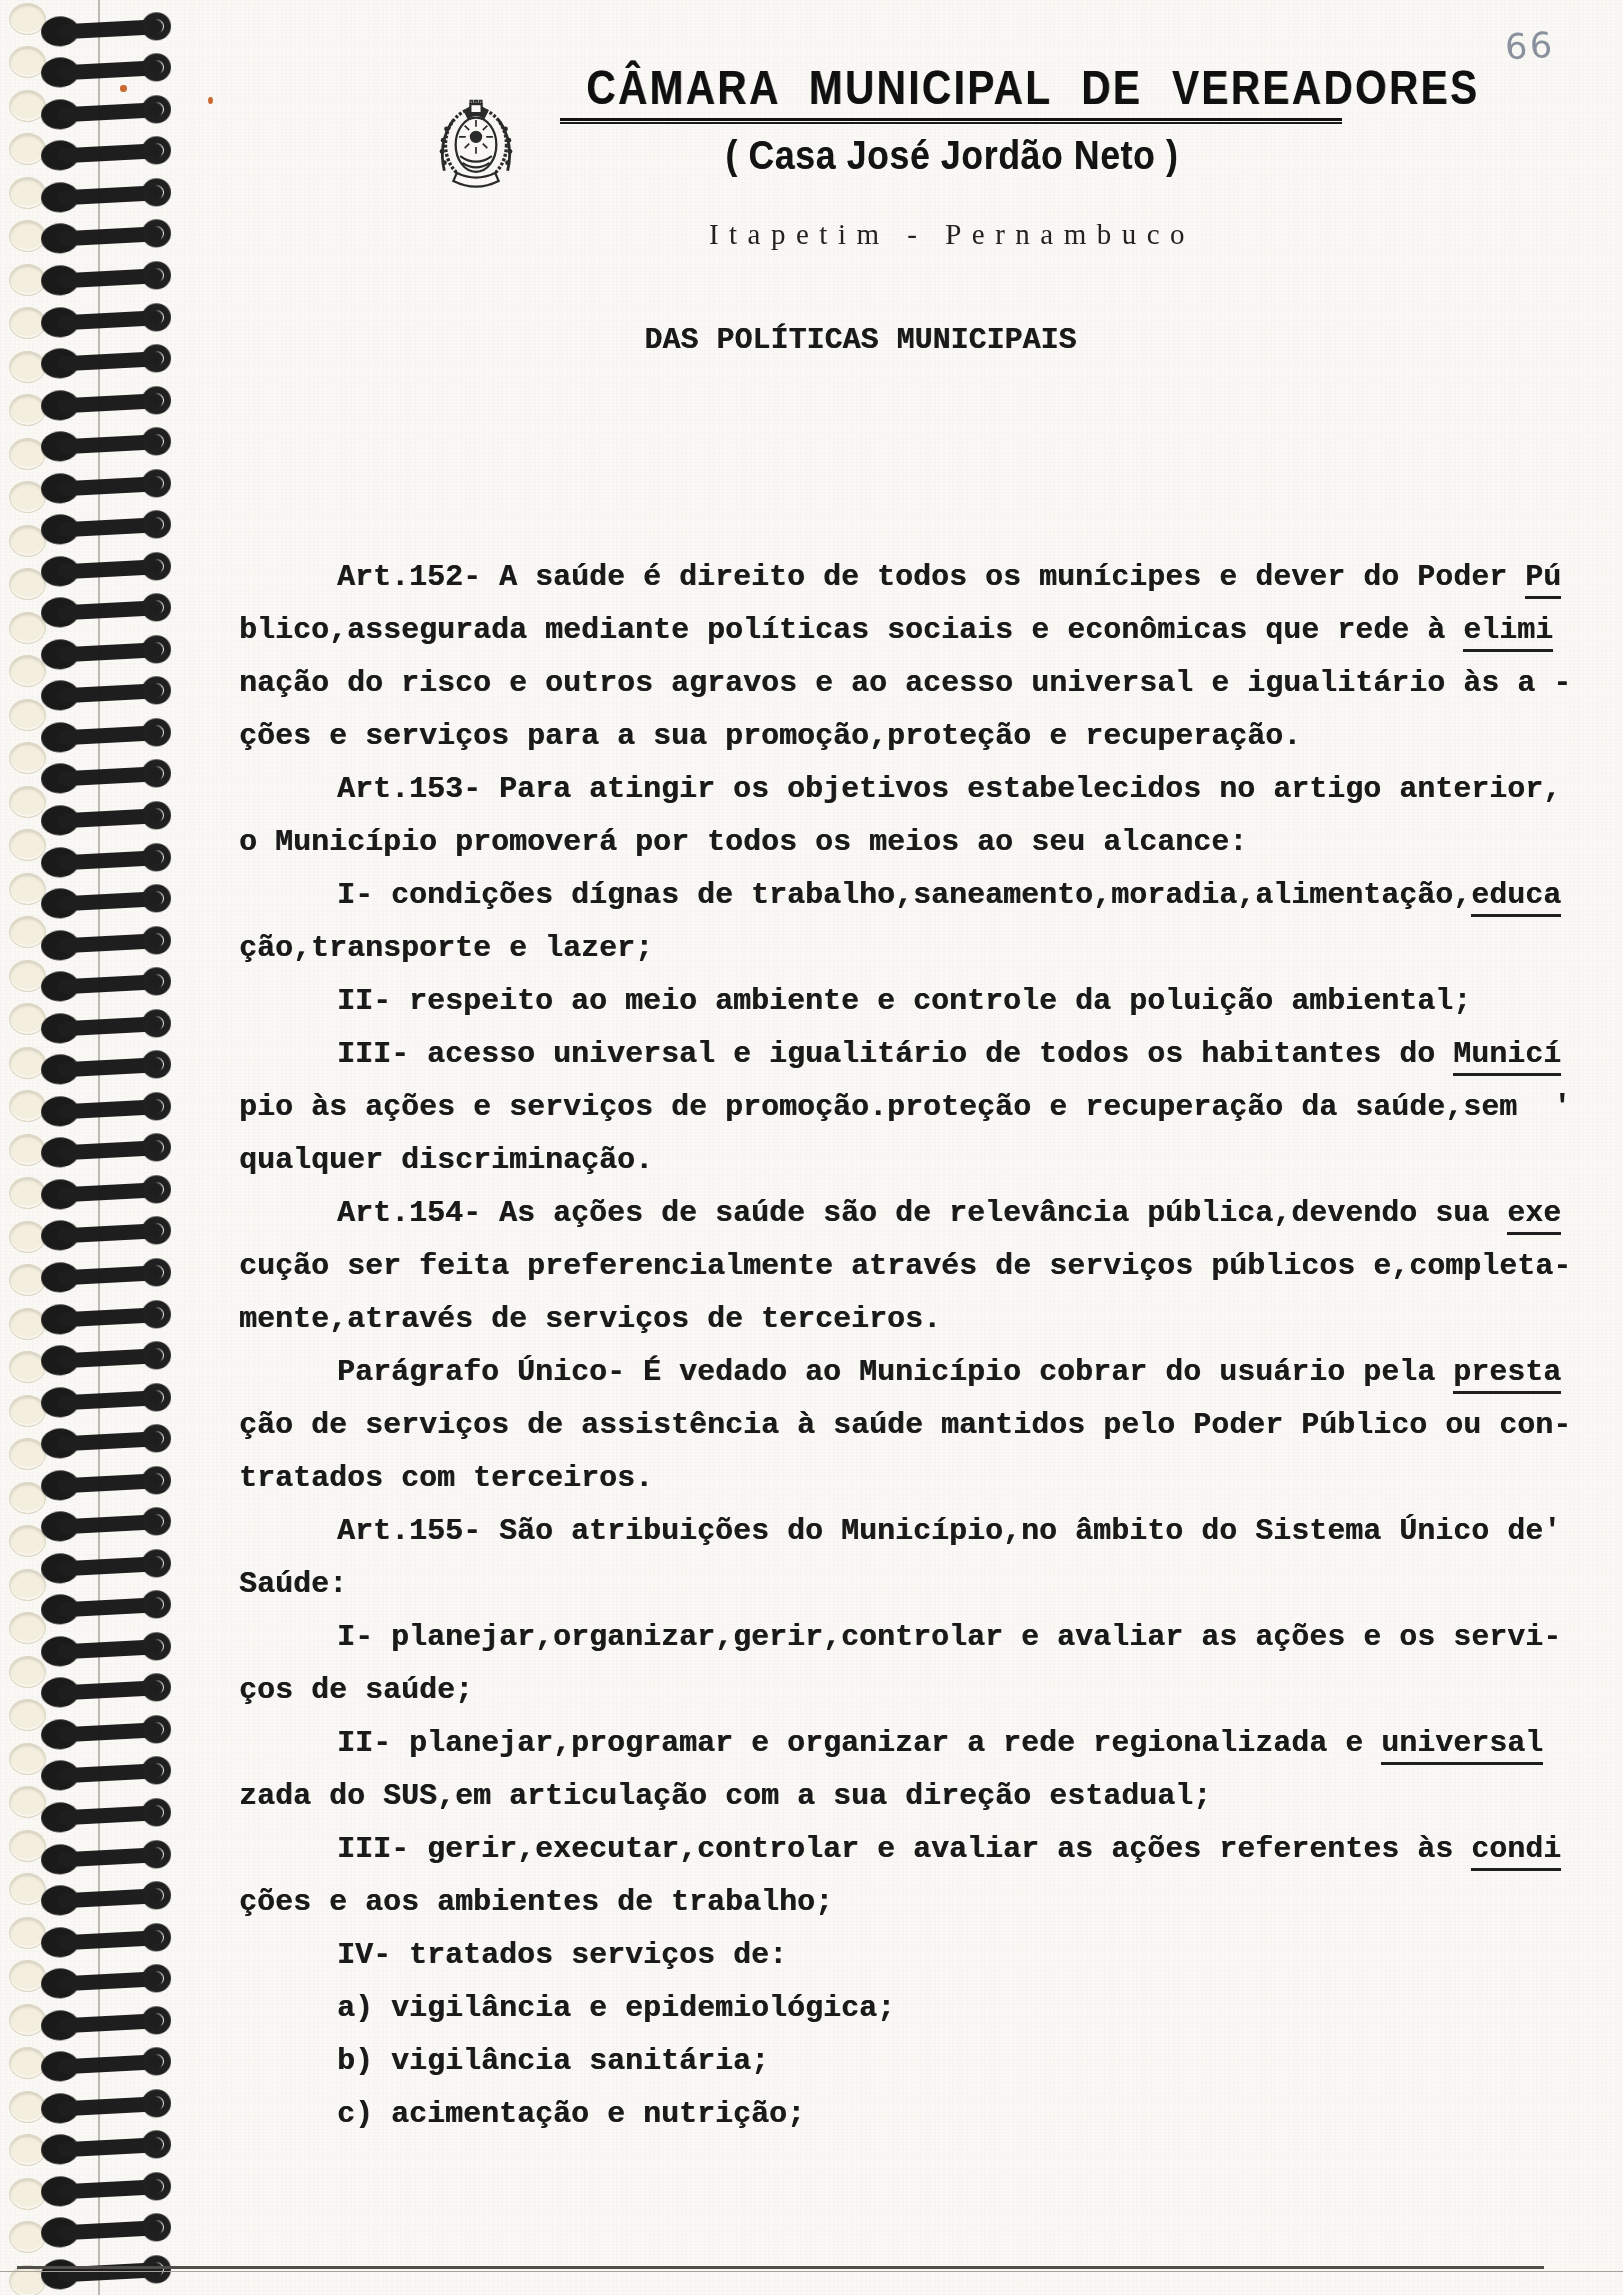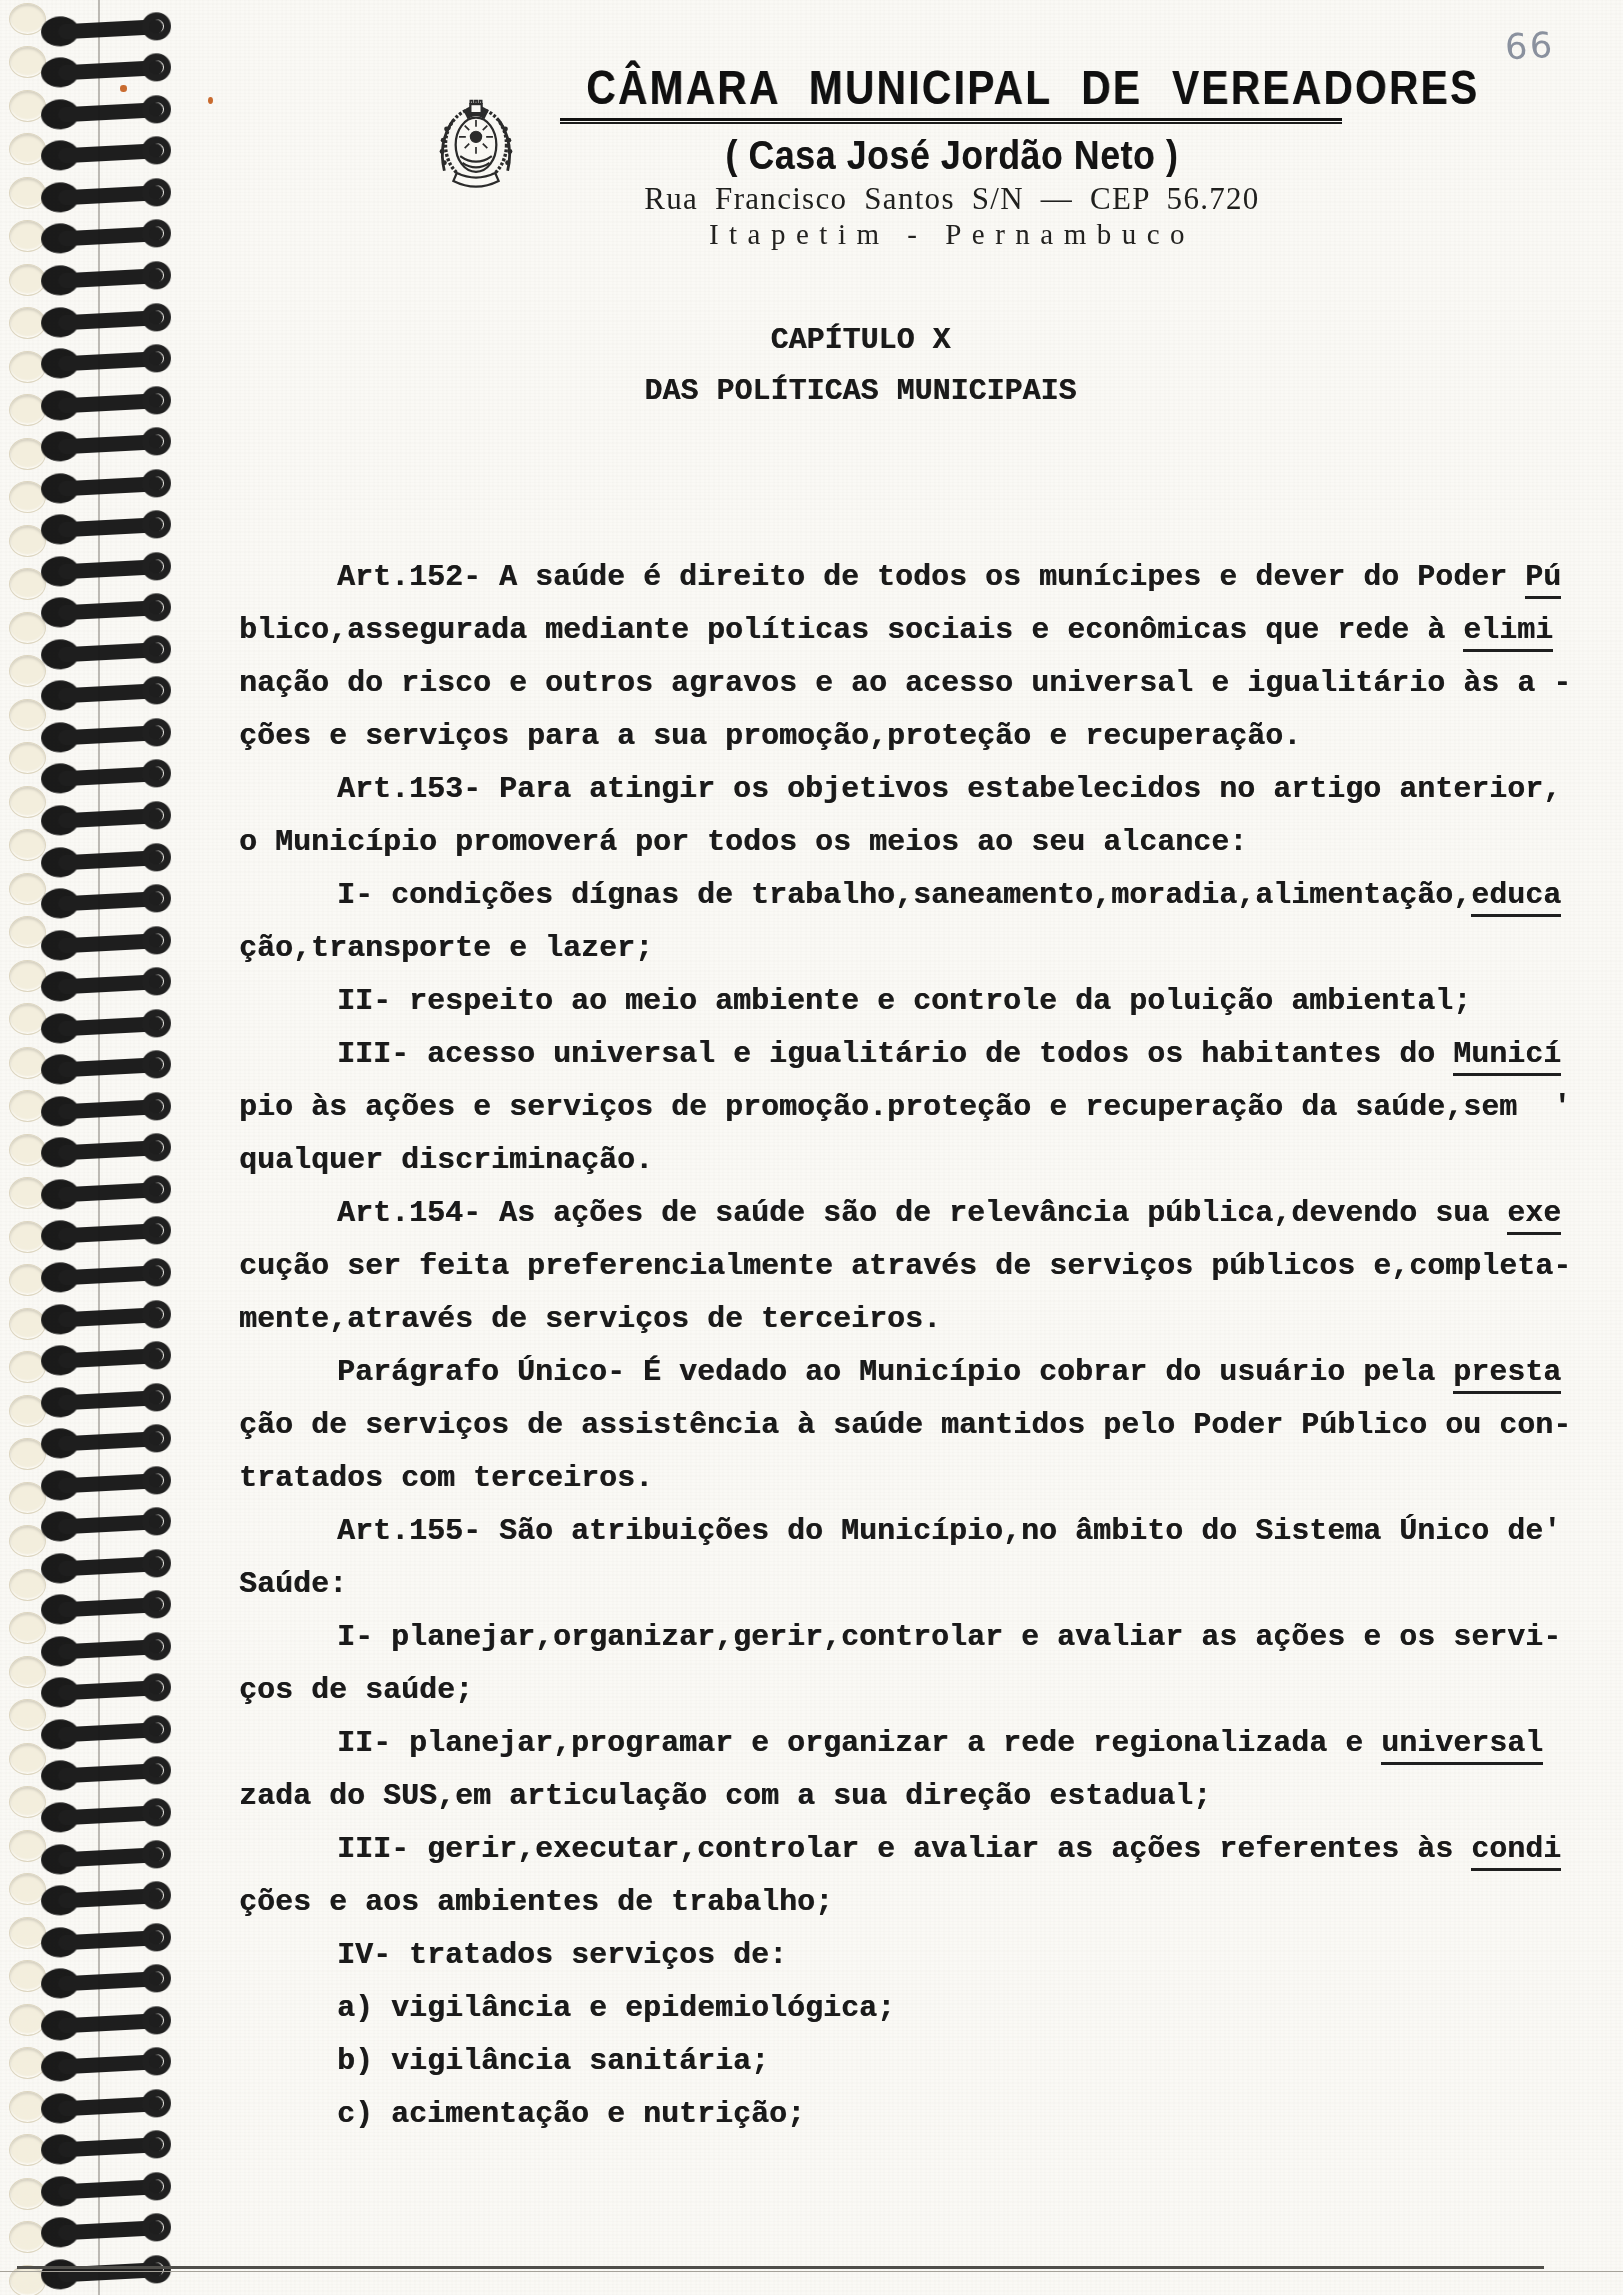--- a/index.html
+++ b/index.html
@@ -422,26 +422,24 @@
             <circle cx="80" cy="58" r="2.2"></circle>
             <circle cx="78" cy="68" r="2.2"></circle>
         </g>
         <path d="M30 84 q20 10 40 0 l-3 -7 q-17 8 -34 0 z" stroke-width="2" fill="#faf9f5"></path>
       </g>
     </svg>
   </div>
   <div class="org">CÂMARA  MUNICIPAL  DE  VEREADORES</div>
   <div class="rule"></div>
   <div class="house">( Casa José Jordão Neto )</div>
-  <div class="address">Rua Francisco Santos S/N   —   CEP 56.720</div>
   <div class="city">Itapetim - Pernambuco</div>
   <div class="pagenum">66</div>
 
   <div class="titles" id="titles">
-      <div class="tline">CAPÍTULO X</div>
       <div class="tline">DAS POLÍTICAS MUNICIPAIS</div>
     </div>
 
   <div class="bodytext" id="bodytext">
       <div class="line indent"><span>Art.152- A saúde é direito de todos os munícipes e dever do Poder </span><span class="tail">Pú</span></div>
       <div class="line"><span>blico,assegurada mediante políticas sociais e econômicas que rede à </span><span class="tail">elimi</span></div>
       <div class="line"><span>nação do risco e outros agravos e ao acesso universal e igualitário às a -</span></div>
       <div class="line"><span>ções e serviços para a sua promoção,proteção e recuperação.</span></div>
       <div class="line indent"><span>Art.153- Para atingir os objetivos estabelecidos no artigo anterior,</span></div>
       <div class="line"><span>o Município promoverá por todos os meios ao seu alcance:</span></div>

